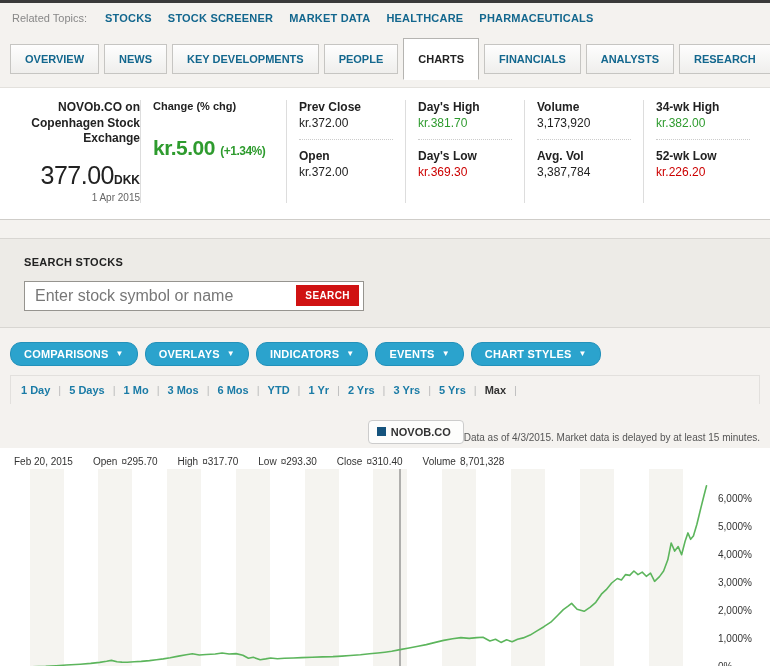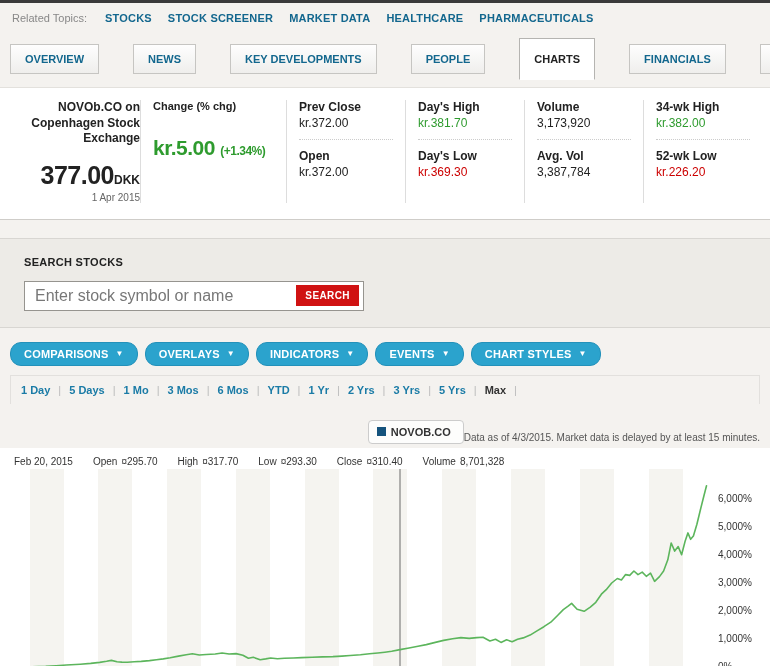--- a/index.html
+++ b/index.html
@@ -11,40 +11,40 @@
     font-size:12px;
   }
   .topbar { height:3px; background:#3a3a3a; }
 
   
   .related { padding:9px 12px 4px; font-size:11px; color:#888; display:flex; align-items:center; }
   .related .rlabel { margin-right:18px; }
   .related a { color:#13678e; font-weight:bold; text-decoration:none; margin-right:16px; font-size:11px; letter-spacing:.2px; cursor:pointer; }
 
   
-  .tabs { display:flex; align-items:center; padding:0 10px; margin-top:9px; height:44px;gap:29px; }
+  .tabs { display:flex; align-items:center; padding:0 10px; margin-top:9px; height:44px; }
   .tab {
     border:1px solid #c6c5c2;
     background:linear-gradient(#fefefe,#efeeec);
     color:#13678e; font-weight:bold; font-size:11px;
     padding:0 14px; margin-right:5px; height:30px;
     display:flex; align-items:center; white-space:nowrap; cursor:pointer;
   }
   .tab.active {
     background:#fff; color:#222; height:42px;
     border-color:#b5b4b1; border-bottom:1px solid #fff;
     position:relative; z-index:2;
   }
 
   
   .quote-panel { background:#fff; border-top:1px solid #e3e1dd; border-bottom:1px solid #cfcdc9; margin-top:6px; display:flex; padding:12px 0 16px; min-height:102px; }
   .q-col1 { width:140px; padding-left:10px;text-align:right; }
   .q-name { font-weight:bold; font-size:12px; line-height:1.3; }
   .q-price-row { margin-top:14px; }
-  .q-price { font-weight:bold; font-size:25px; letter-spacing:-.5px; }
+  .q-price { font-weight:normal; font-size:25px; letter-spacing:-.5px; }
   .q-curr { font-weight:bold; font-size:12px; }
   .q-date { font-size:10px; color:#666; margin-top:2px; }
   .q-col2 { width:146px; padding:0 12px; border-left:1px solid #ddd; }
   .q-chg-label { font-weight:bold; font-size:11px; }
   .q-chg-val { margin-top:24px; font-weight:bold; font-size:21px; color:#2e9b2e; letter-spacing:-.5px; }
   .q-chg-pct { font-weight:bold; font-size:12px; color:#2e9b2e; }
   .stat-col { width:119px; padding:0 12px; border-left:1px solid #ddd; }
   .stat-cell .s-label { font-weight:bold; font-size:12px; }
   .stat-cell .s-value { font-size:12px; margin-top:2px; }
   .stat-cell + .stat-cell { border-top:1px dotted #ccc; margin-top:9px; padding-top:9px; }

